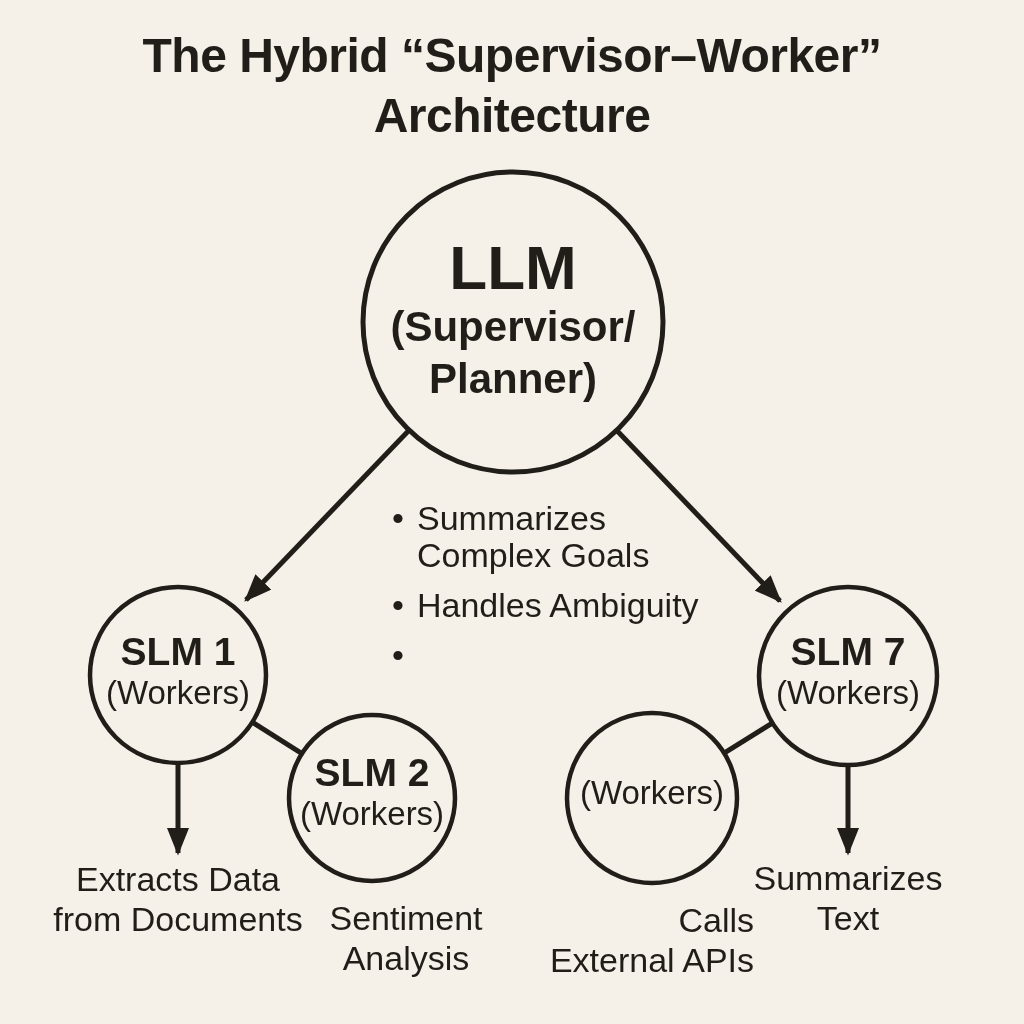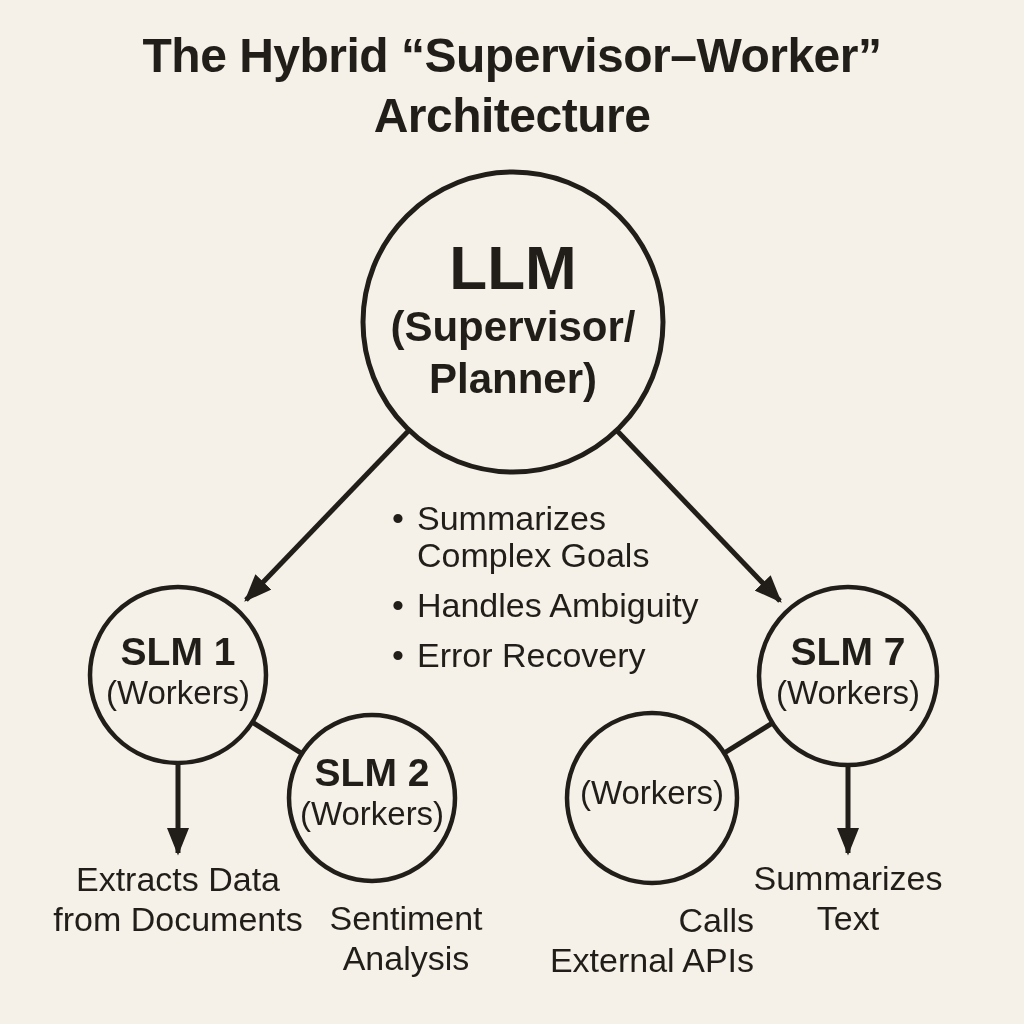--- a/index.html
+++ b/index.html
@@ -92,21 +92,20 @@
       <span class="dot">•</span>
       <span class="bullet-text">Summarizes
 Complex Goals</span>
     </li>
     <li>
       <span class="dot">•</span>
       <span class="bullet-text">Handles Ambiguity</span>
     </li>
     <li>
       <span class="dot">•</span>
-      <span class="bullet-text">Error Recovery</span>
     </li>
   </ul>
 
   <div class="node-label pos-slm1">
     <div class="slm-name">SLM 1</div>
     <div class="slm-role">(Workers)</div>
   </div>
   <div class="node-label pos-slm2">
     <div class="slm-name">SLM 2</div>
     <div class="slm-role">(Workers)</div>

